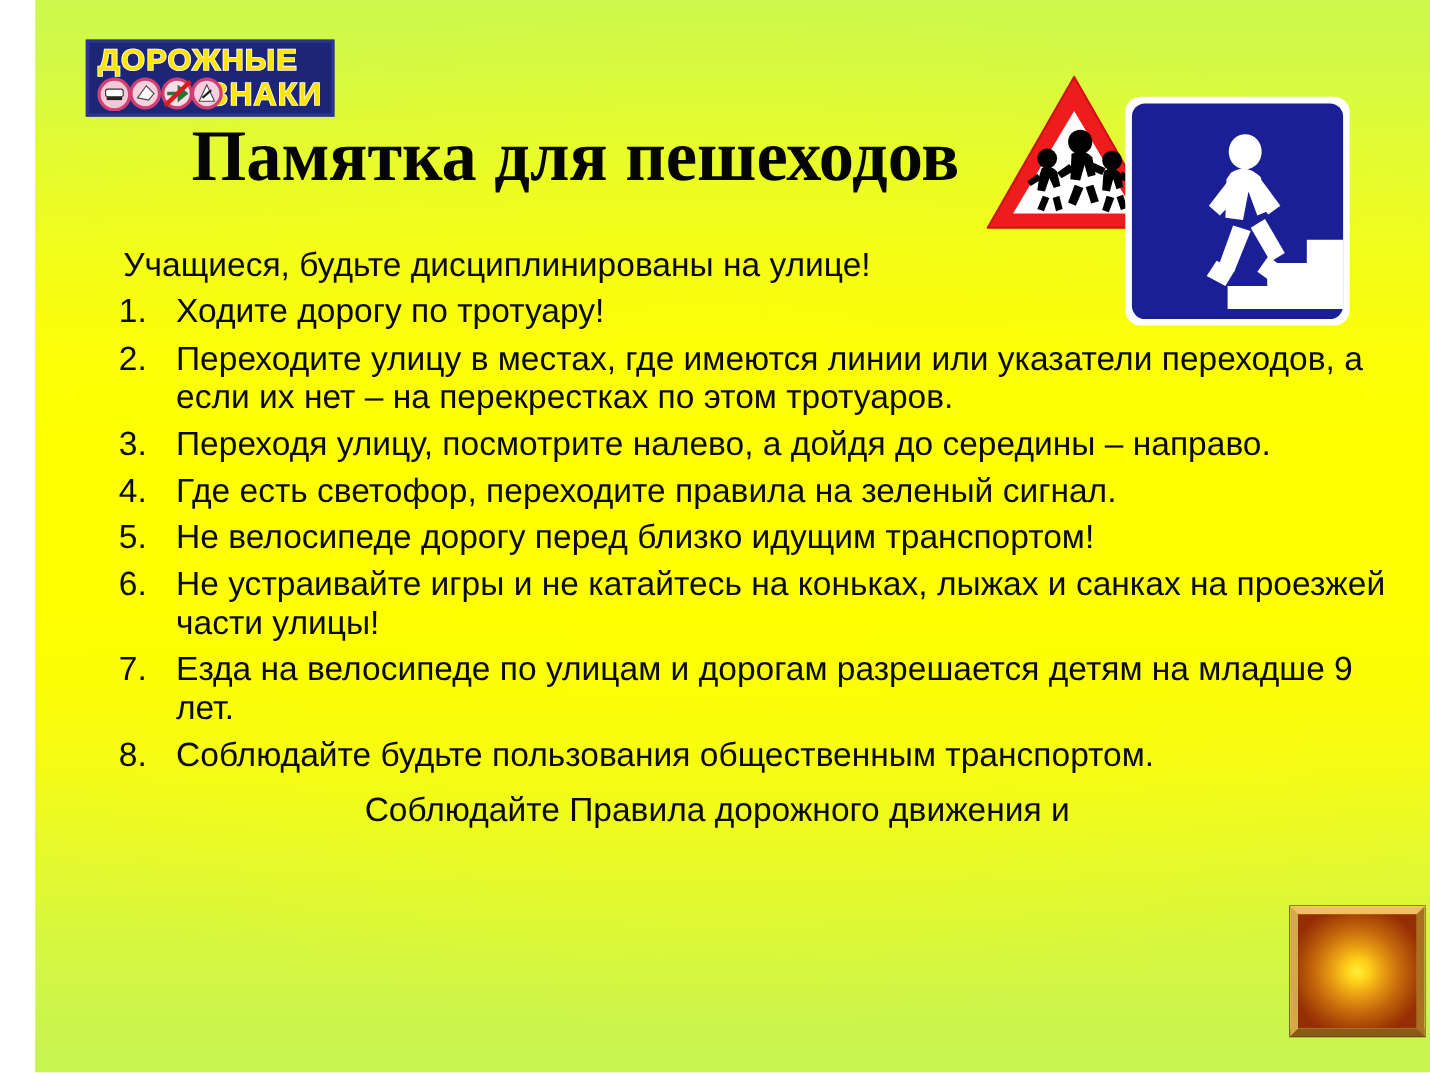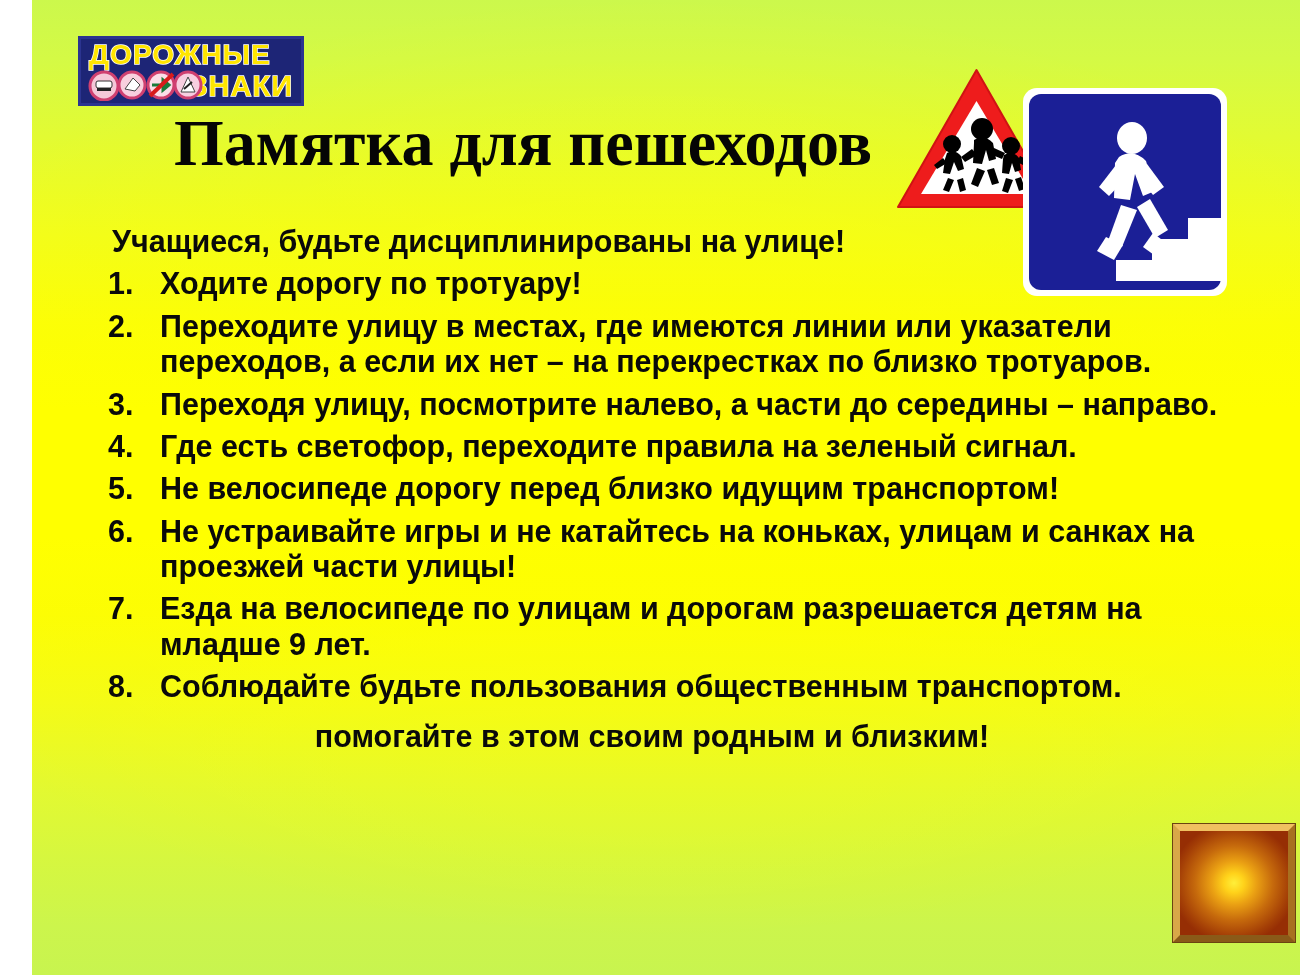--- a/index.html
+++ b/index.html
@@ -140,21 +140,21 @@
     transform-origin: left top;
   }
 
   #body-text {
     position: absolute;
     left: 76px;
     top: 224px;
     width: 1160px;
     color: #0a0a0a;
     font-family: "Liberation Sans", sans-serif;
-    font-weight: bold;
+    font-weight: normal;
     font-size: 30.5px;
     line-height: 1.16;
   }
 
   .intro {
     margin: 0 0 7px 0;
     padding-left: 4px;
     white-space: nowrap;
   }
 
@@ -262,48 +262,48 @@
 
     <p class="intro">Учащиеся, будьте дисциплинированы на улице!</p>
 
     <ol class="rules">
       <li>
         <span class="num">1.</span>
         <span class="rule-text">Ходите дорогу по тротуару!</span>
       </li>
       <li>
         <span class="num">2.</span>
-        <span class="rule-text">Переходите улицу в местах, где имеются линии или указатели переходов, а если их нет – на перекрестках по близко тротуаров.</span>
+        <span class="rule-text">Переходите улицу в местах, где имеются линии или указатели переходов, а если их нет – на перекрестках по этом тротуаров.</span>
       </li>
       <li>
         <span class="num">3.</span>
-        <span class="rule-text">Переходя улицу, посмотрите налево, а части до середины – направо.</span>
+        <span class="rule-text">Переходя улицу, посмотрите налево, а дойдя до середины – направо.</span>
       </li>
       <li>
         <span class="num">4.</span>
         <span class="rule-text">Где есть светофор, переходите правила на зеленый сигнал.</span>
       </li>
       <li>
         <span class="num">5.</span>
         <span class="rule-text">Не велосипеде дорогу перед близко идущим транспортом!</span>
       </li>
       <li>
         <span class="num">6.</span>
-        <span class="rule-text">Не устраивайте игры и не катайтесь на коньках, улицам и санках на проезжей части улицы!</span>
+        <span class="rule-text">Не устраивайте игры и не катайтесь на коньках, лыжах и санках на проезжей части улицы!</span>
       </li>
       <li>
         <span class="num">7.</span>
         <span class="rule-text">Езда на велосипеде по улицам и дорогам разрешается детям на младше 9 лет.</span>
       </li>
       <li>
         <span class="num">8.</span>
         <span class="rule-text">Соблюдайте будьте пользования общественным транспортом.</span>
       </li>
     </ol>
 
     <div class="closing">
-      <div>помогайте в этом своим родным и близким!</div>
+      <div>Соблюдайте Правила дорожного движения и</div>
     </div>
   </div>
 
   <div id="gold-square"></div>
 
 </div>
 
 </body></html>

